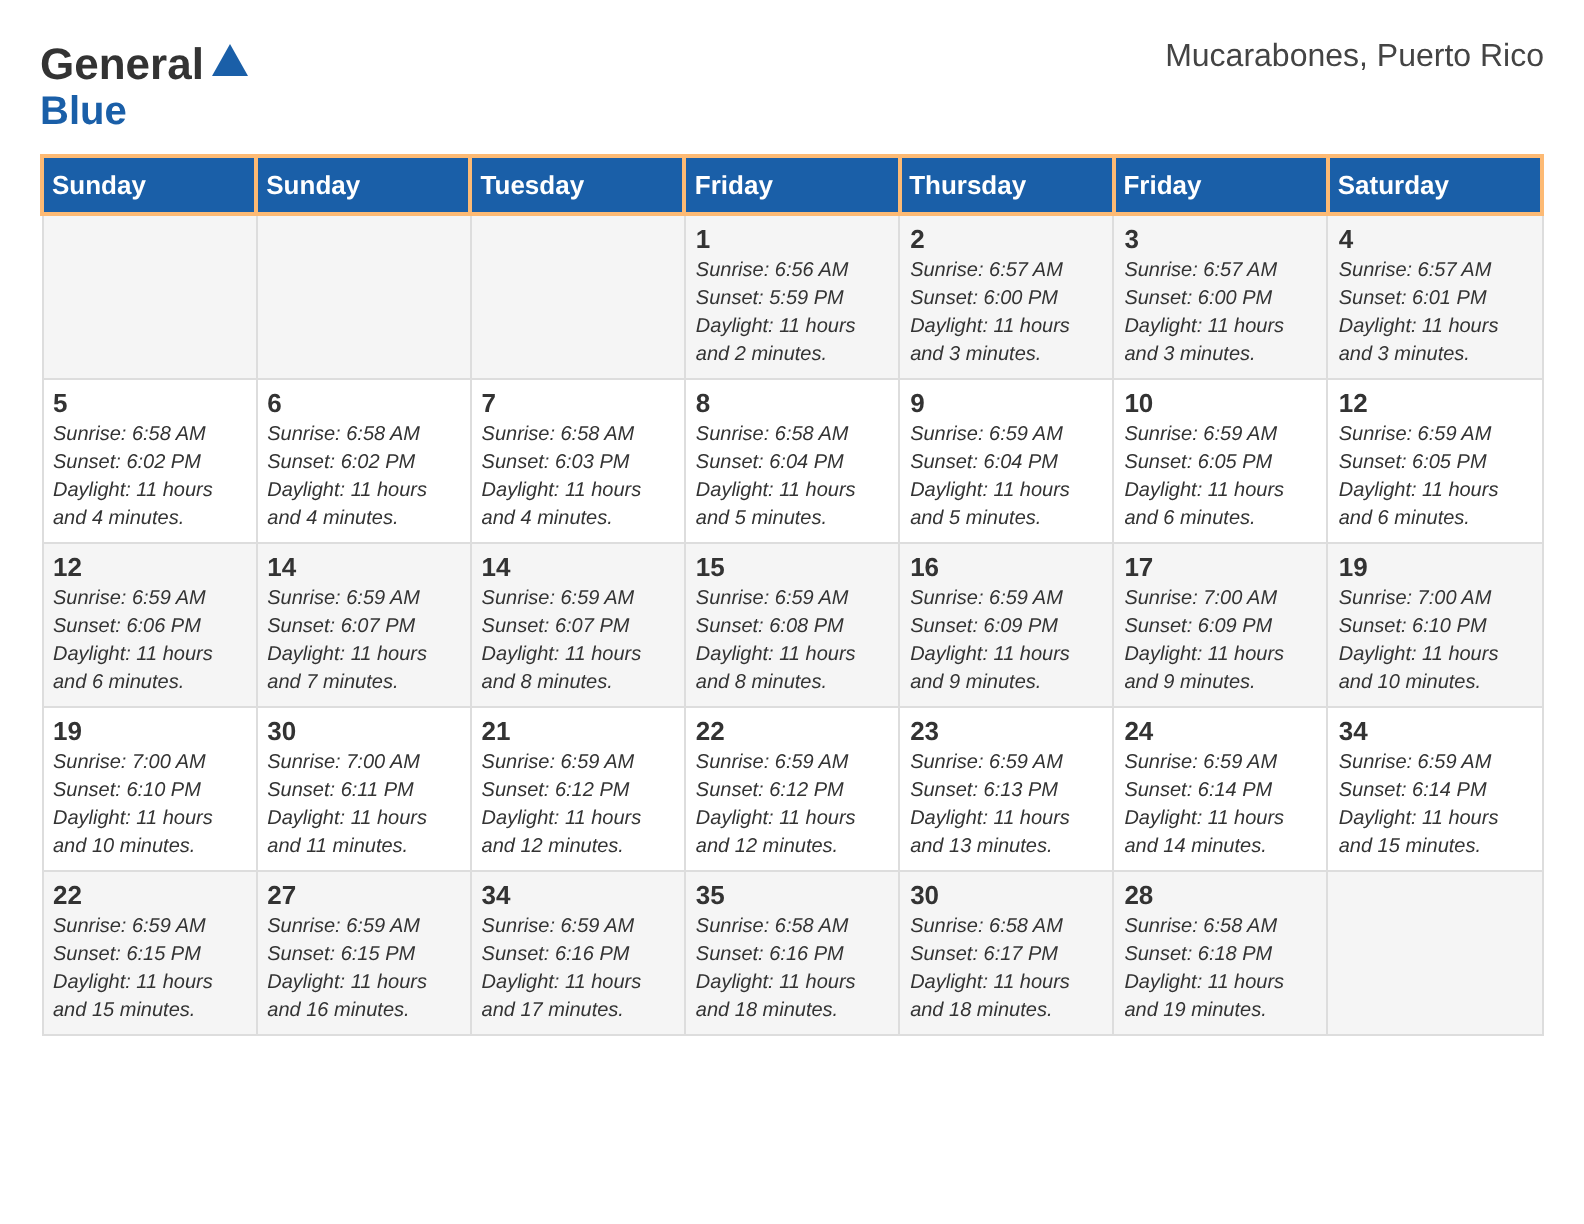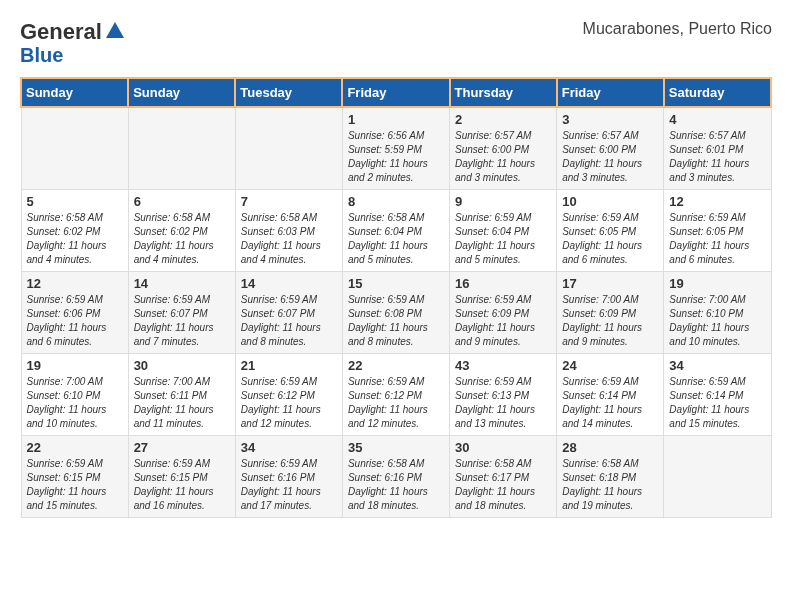--- a/index.html
+++ b/index.html
@@ -259,21 +259,21 @@
 Sunset: 6:12 PM
 Daylight: 11 hours and 12 minutes.</div>
         </td>
         <td>
           <span class="day-number">22</span>
           <div class="cell-info" style="white-space: pre-line;">Sunrise: 6:59 AM
 Sunset: 6:12 PM
 Daylight: 11 hours and 12 minutes.</div>
         </td>
         <td>
-          <span class="day-number">43</span>
+          <span class="day-number">23</span>
           <div class="cell-info" style="white-space: pre-line;">Sunrise: 6:59 AM
 Sunset: 6:13 PM
 Daylight: 11 hours and 13 minutes.</div>
         </td>
         <td>
           <span class="day-number">24</span>
           <div class="cell-info" style="white-space: pre-line;">Sunrise: 6:59 AM
 Sunset: 6:14 PM
 Daylight: 11 hours and 14 minutes.</div>
         </td>

